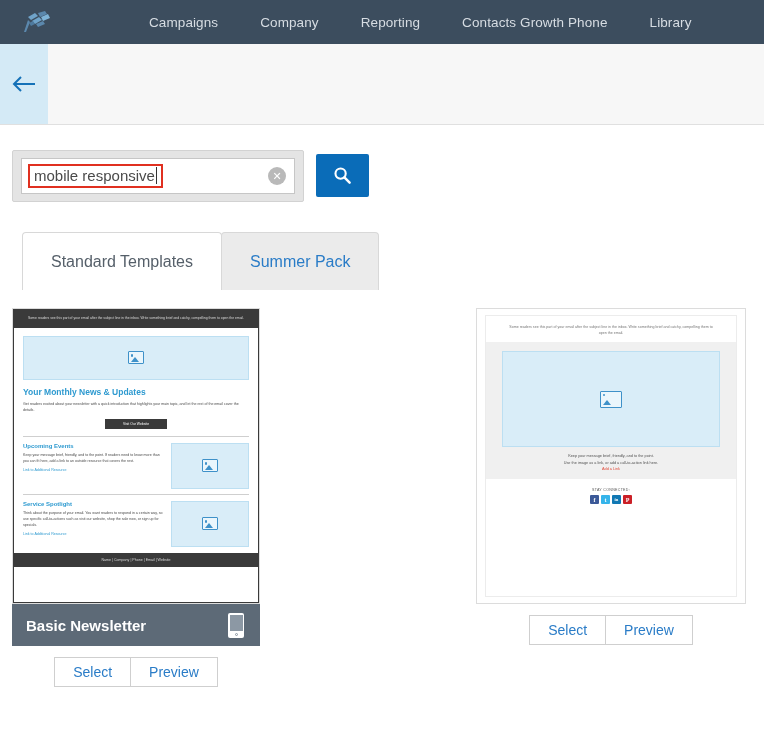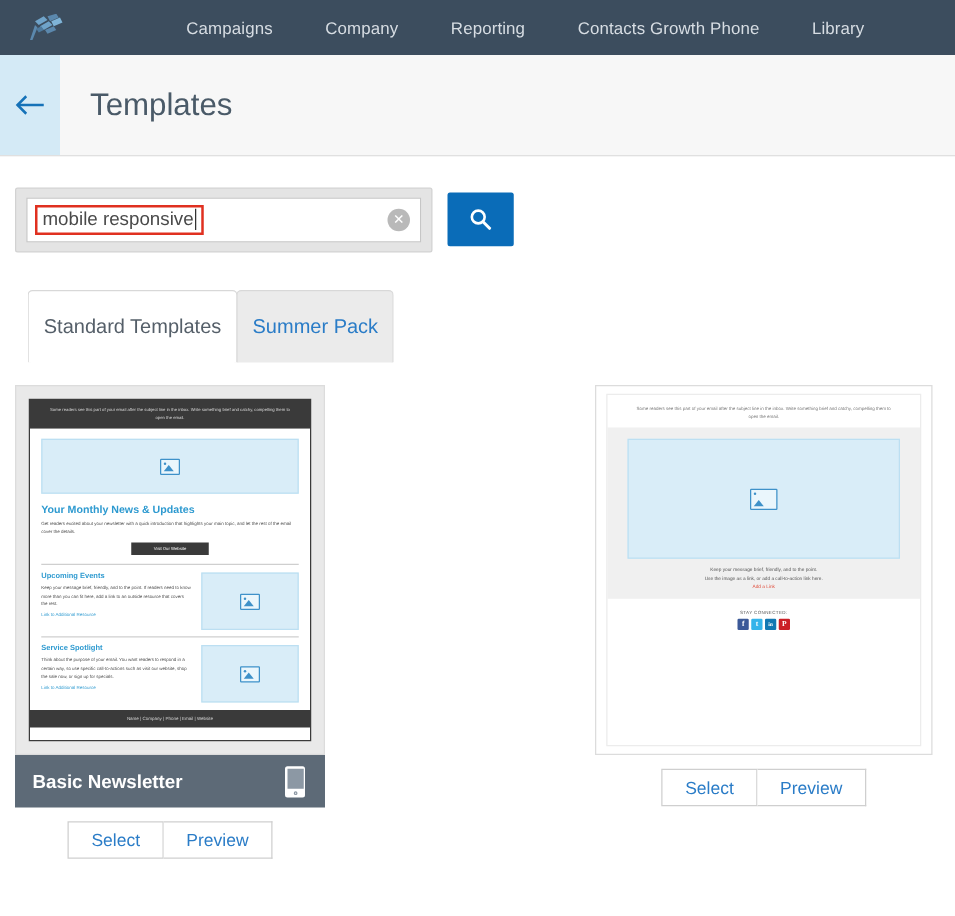--- a/index.html
+++ b/index.html
@@ -52,21 +52,21 @@
     padding-left: 24px;
     font-size: 25px;
     color: #4a5a68;
     font-weight: 400;
   }
 
   
   .search-zone { padding: 25px 0 0 12px; }
   .search-row { display: flex; align-items: flex-start; }
   .search-shell {
-    width: 334px; height: 52px;
+    width: 292px; height: 52px;
     background: #e4e4e4;
     border: 1px solid #d2d2d2;
     border-radius: 2px;
     display: flex; align-items: center;
     padding: 0 8px;
   }
   .search-field {
     flex: 1; height: 36px;
     background: #ffffff;
     border: 1px solid #c6c6c6;
@@ -104,21 +104,21 @@
     border-radius: 2px;
     display: flex; align-items: center; justify-content: center;
     cursor: pointer;
   }
 
   
   .tabs-zone { margin-top: 30px; padding-left: 22px; position: relative; }
   .tabs { display: flex; align-items: flex-end; }
   .tab {
     height: 58px;
-    padding: 0 12px;
+    padding: 0 28px;
     display: flex; align-items: center;
     font-size: 16px;
     border: 1px solid #d8d8d8;
     border-bottom: none;
     border-radius: 4px 4px 0 0;
     cursor: pointer;
   }
   .tab.active {
     background: #ffffff;
     color: #555f69;
@@ -135,21 +135,20 @@
     display: flex;
     padding: 18px 0 0 12px;
     gap: 216px;
   }
   .tcard { width: 248px; }
   .tcard.wide { width: 270px; }
 
   .tprev {
     background: #e9e9e9;
     border: 1px solid #dcdcdc;
-    padding: 10px;
     height: 296px;
     overflow: hidden;
   }
   .tprev.wide { padding: 6px 8px; background: #ffffff; }
 
   
   .nl { background: #ffffff; border: 1px solid #3a3a3a; height: 100%; }
   .nl-pre {
     background: #3a3a3a; color: #d8d8d8;
     font-size: 3.4px; line-height: 1.65;
@@ -275,21 +274,20 @@
   </div>
 </div>
 
 <div class="pagehead">
   <div class="backbtn">
     <svg width="26" height="18" viewBox="0 0 26 18">
       <line x1="24" y1="9" x2="3" y2="9" stroke="#1572b8" stroke-width="2"></line>
       <polyline points="10,2 3,9 10,16" fill="none" stroke="#1572b8" stroke-width="2"></polyline>
     </svg>
   </div>
-  <div class="page-title">Templates</div>
 </div>
 
 <div class="search-zone">
   <div class="search-row">
     <div class="search-shell">
       <div class="search-field" title="Search templates">
         <span class="search-text-box">
           <span class="search-value">mobile responsive</span>
             <span class="caret"></span>
         </span>

